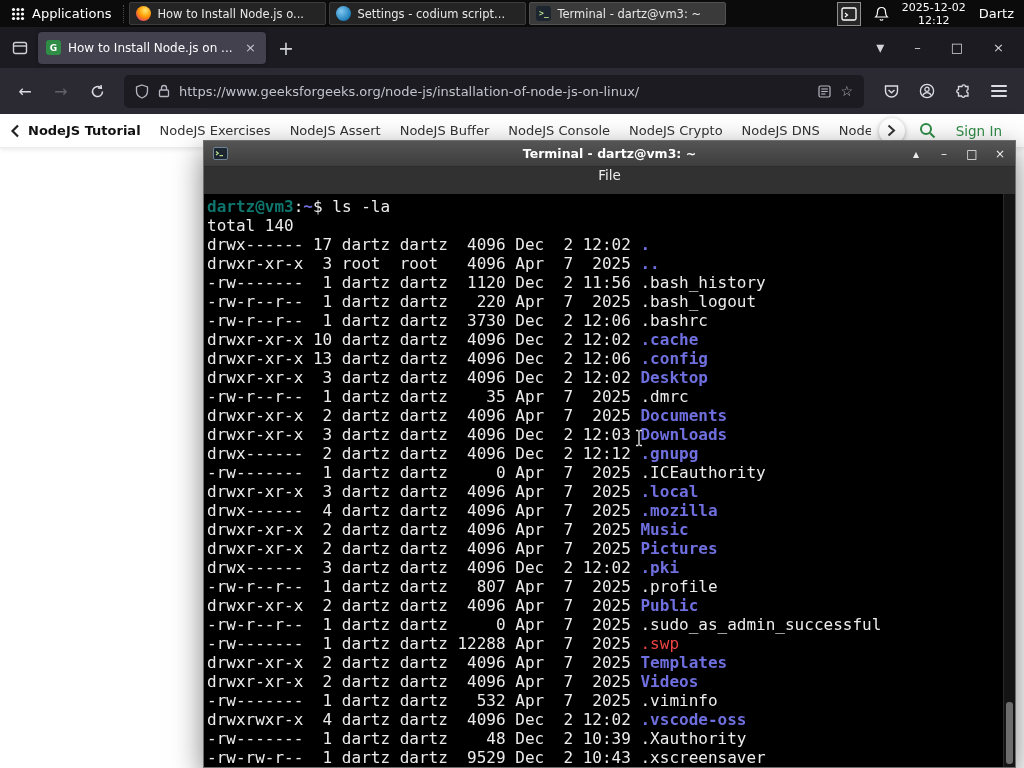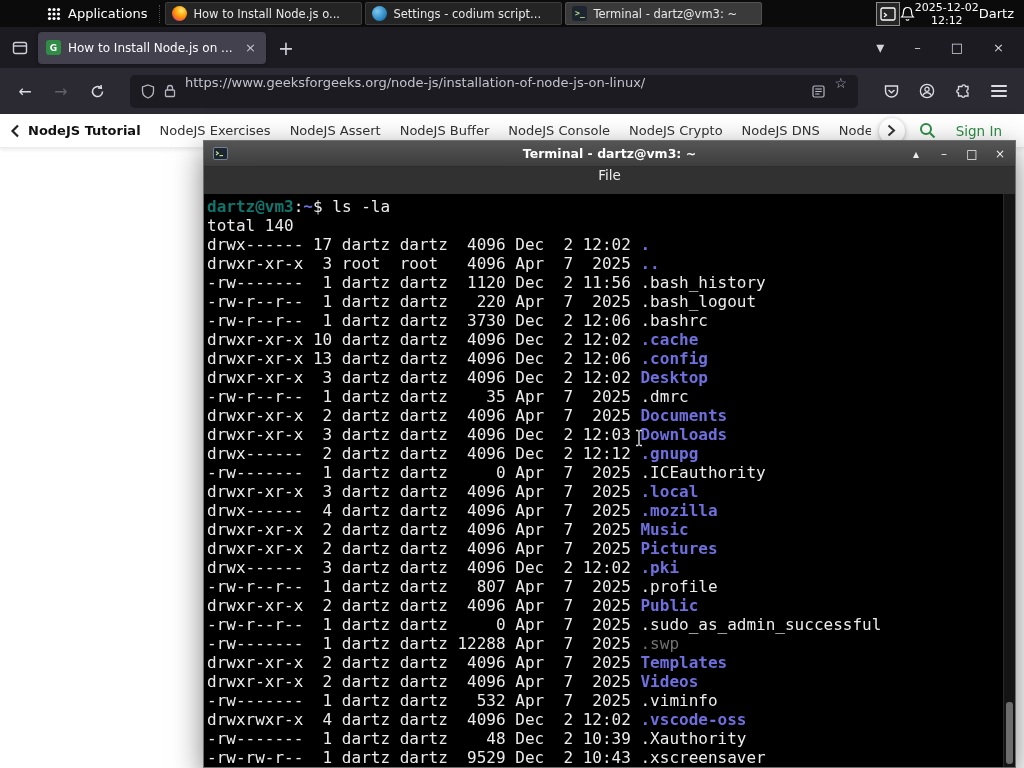--- a/index.html
+++ b/index.html
@@ -2,34 +2,34 @@
 <html><head>
 <meta charset="utf-8">
 <style>
   * { margin:0; padding:0; box-sizing:border-box; }
   html,body { width:1024px; height:768px; overflow:hidden; }
   body { position:relative; background:#fff; font-family:"DejaVu Sans","Liberation Sans",sans-serif; }
 
   
   .panel { position:absolute; top:0; left:0; width:1024px; height:27px; background:#0b0b0b;
            display:flex; align-items:center; color:#fff; z-index:40; }
-  .apps-btn { display:flex; align-items:center; gap:7px; padding:0 11px; height:100%; font-size:13px; cursor:default;margin-left:36px; }
+  .apps-btn { display:flex; align-items:center; gap:7px; padding:0 11px; height:100%; font-size:13px; cursor:default; }
   .panel-sep { height:18px; border-left:1px dotted #4d4d4d; margin:0 5px 0 1px; }
   .tb-btn { display:flex; align-items:center; gap:6px; width:197px; height:23px; background:#242424;
             border:1px solid #3c3c3c; border-radius:2px; margin-right:3px; padding:0 6px;
             font-size:11.5px; color:#e8e8e8; overflow:hidden; white-space:nowrap; }
   .tb-btn.active { background:#3a3a3a; border-color:#515151; }
   .tb-label { overflow:hidden; text-overflow:ellipsis; white-space:nowrap; }
   .tb-ic { width:15px; height:15px; flex:0 0 auto; border-radius:50%; }
   .ic-firefox { background:radial-gradient(circle at 62% 30%, #ffe066 5%, #ff9a00 45%, #e33b6b 85%); }
   .ic-codium  { background:radial-gradient(circle at 35% 35%, #7ec8f0, #1a7ab8 75%); }
   .ic-terminal { border-radius:3px; background:#1d2530; color:#b9e08c; font-size:8px; font-weight:bold;
                  display:flex; align-items:center; justify-content:center;
                  font-family:"DejaVu Sans Mono",monospace; }
-  .tray { margin-left:auto; display:flex; align-items:center; padding-right:10px; }
+  .tray { margin-left:auto; display:flex; align-items:center; gap:13px; padding-right:10px; }
   .tray-term { width:24px; height:24px; border:1px solid #8f8f8f; background:#262626;
                display:flex; align-items:center; justify-content:center; }
   .clock { text-align:center; font-size:11px; line-height:13px; }
   .panel-user { font-size:13px; }
 
   
   .ff { position:absolute; top:27px; left:0; width:1024px; height:741px; background:#fff; z-index:10; }
   .ff-tabs { height:41px; background:#1c1b22; display:flex; align-items:center; padding:0 8px; }
   .ffview { margin:0 10px 0 4px; display:flex; }
   .tab { display:flex; align-items:center; gap:7px; width:228px; height:32px; background:#42414d;
@@ -37,22 +37,22 @@
   .tab-fav { width:15px; height:15px; flex:0 0 auto; border-radius:3px; background:#2f8d46; color:#fff;
              font-size:9px; font-weight:bold; display:flex; align-items:center; justify-content:center; }
   .tab-title { flex:1; overflow:hidden; white-space:nowrap; text-overflow:ellipsis; }
   .tab-close { color:#c6c6cf; font-size:13px; padding:0 2px; }
   .newtab-btn { color:#d3d3dc; font-size:19px; margin-left:12px; }
   .tabbar-right { margin-left:auto; display:flex; align-items:center; gap:30px; padding-right:12px; color:#d3d3dc; }
   .winctl { font-size:13px; }
   .ff-nav { height:46px; background:#2b2a33; display:flex; align-items:center; padding:0 10px; gap:6px; }
   .nav-ic { width:30px; text-align:center; color:#dcdce3; font-size:16px; flex:0 0 auto; }
   .nav-ic.disabled { color:#62626b; }
-  .urlbar { flex:1; height:33px; background:#1c1b22; border-radius:5px; display:flex; 
-            gap:9px; padding:0 11px; margin:0 12px; color:#b6b6c0; font-size:13px; }
+  .urlbar { flex:1; height:33px; background:#1c1b22; border-radius:5px; display:flex; align-items:center;
+            gap:9px; padding:0 11px; margin:0 6px; color:#b6b6c0; font-size:13px; }
   .url-text { flex:1; overflow:hidden; white-space:nowrap; color:#c3c3cc; }
   .svgic { display:flex; align-items:center; justify-content:center; flex:0 0 auto; }
   .hamburger { display:flex; flex-direction:column; gap:3px; width:16px; margin:0 7px; }
   .hamburger div { height:2px; background:#dcdce3; border-radius:1px; }
 
   
   .gfg-nav { height:34px; background:#fff; display:flex; align-items:center; padding:0 10px;
              border-bottom:1px solid #ececec; box-shadow:0 2px 4px rgba(0,0,0,.08); }
   .gfg-items { flex:1; display:flex; gap:19px; overflow:hidden; margin:0 8px; }
   .gfg-item { font-size:13px; color:#333; white-space:nowrap; }
@@ -73,21 +73,21 @@
   .term-ctls span { width:12px; text-align:center; }
   .term-menu { height:27px; background:#313131; display:flex; align-items:center; gap:21px;
                padding:0 11px; color:#ececec; font-size:13.5px;flex-direction:column; }
   .term-body { position:absolute; top:53px; left:0; right:12px; bottom:0; background:#000;
                padding:3px 0 0 3px; font-family:"DejaVu Sans Mono","Liberation Mono",monospace;
                font-size:16px; line-height:19px; color:#ececec; overflow:hidden; }
   .tline { white-space:pre; }
   .k-green { color:#0f766e; font-weight:bold; }
   .k-dir  { color:#6f6fdf; font-weight:bold; }
   .k-file { color:#ececec; }
-  .k-dim  { color:#737373; }
+  .k-dim  { color:#ef4444; }
   .term-scroll { position:absolute; top:53px; right:0; bottom:0; width:12px; background:#141414;
                  border-left:1px solid #2a2a2a; }
   .term-thumb { position:absolute; bottom:3px; left:2px; width:7px; height:62px; background:#6d6d6d; border-radius:3px; }
 
   .mouse-cursor { position:absolute; left:633px; top:429px; z-index:50; }
 </style>
 </head>
 <body>
 
 <div class="panel">

